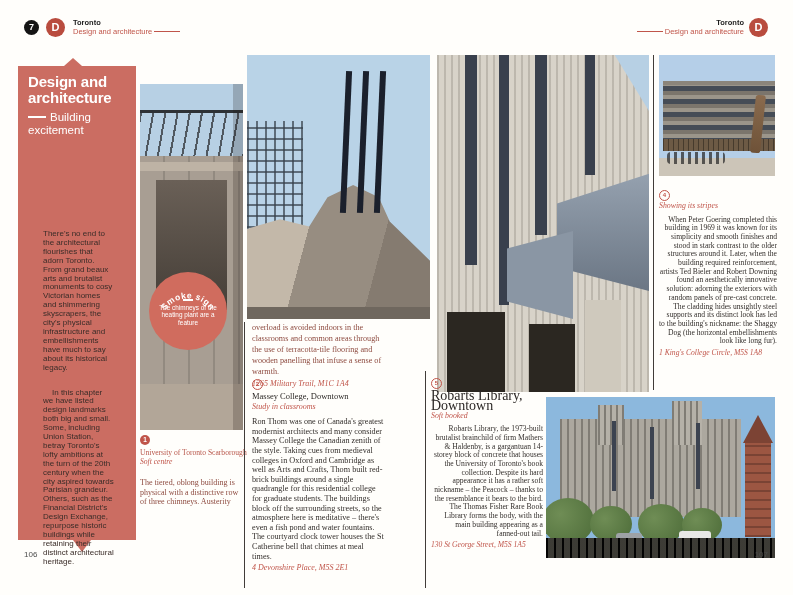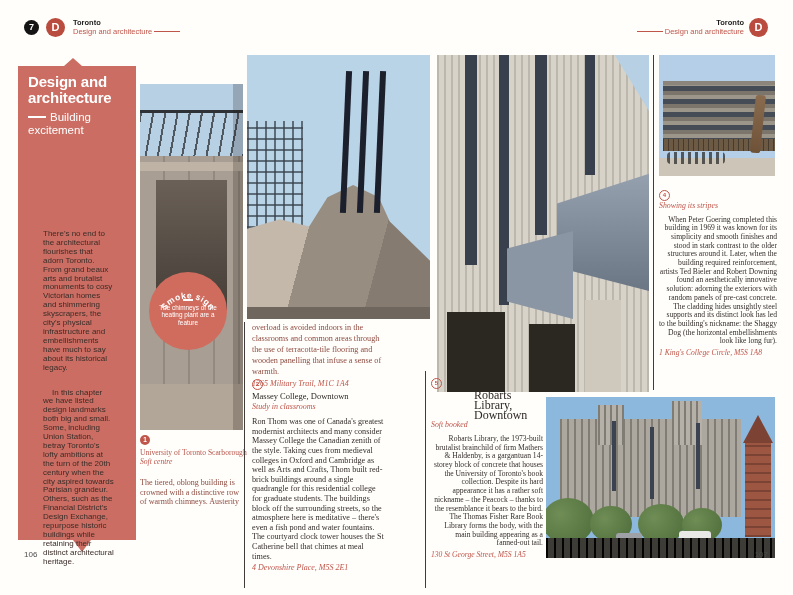--- a/index.html
+++ b/index.html
@@ -188,21 +188,21 @@
     <div class="sb-text">The chimneys of the heating plant are a feature</div>
   </div>
 
   <span class="abs num-filled" style="left:140px;top:435px;">1</span>
   <div class="abs" style="left:140px;top:448px;width:112px;">
     <div class="caption-title">University of Toronto Scarborough</div>
     <div class="caption-tag">Soft centre</div>
   </div>
 
   <div class="abs maroon-body" style="left:140px;top:478px;width:104px;">
-    <p>The tiered, oblong building is crowned with a distinctive row of warmth chimneys. Austerity</p>
+    <p>The tiered, oblong building is physical with a distinctive row of three chimneys. Austerity</p>
   </div>
 
   <div class="abs rule-v" style="left:244px;top:322px;height:266px;"></div>
 
   <div class="abs" style="left:252px;top:322px;width:130px;">
     <div class="maroon-body" style="font-size:8.2px;line-height:11px;">
         <p>overload is avoided indoors in the classrooms and common areas through the use of terracotta-tile flooring and wooden panelling that infuse a sense of warmth.</p>
       </div>
     <div class="addr">1265 Military Trail, M1C 1A4</div>
   </div>
@@ -247,21 +247,21 @@
     <div class="entry-body-sm">
         <p>When Peter Goering completed this building in 1969 it was known for its simplicity and smooth finishes and stood in stark contrast to the older structures around it. Later, when the building required reinforcement, artists Ted Bieler and Robert Downing found an aesthetically innovative solution: adorning the exteriors with random panels of pre-cast concrete. The cladding hides unsightly steel supports and its distinct look has led to the building's nickname: the Shaggy Dog (the horizontal embellishments look like long fur).</p>
       </div>
     <div class="addr-sm">1 King's College Circle, M5S 1A8</div>
   </div>
 
   <div class="abs rule-v" style="left:425px;top:371px;height:217px;"></div>
 
   <div class="abs" style="left:431px;top:371px;width:112px;">
     <span class="num-outline" style="display:inline-block;">5</span>
-    <h2 class="entry-title" style="font-size:12px;margin-left:43px;">Robarts Library, Downtown</h2>
+    <h2 class="entry-title" style="font-size:14px;">Robarts Library, Downtown</h2>
     <div class="entry-tag" style="font-size:7.8px;margin-bottom:5px;">Soft booked</div>
     <div class="entry-body-sm">
       <p>Robarts Library, the 1973-built brutalist brainchild of firm Mathers &amp; Haldenby, is a gargantuan 14-storey block of concrete that houses the University of Toronto's book collection. Despite its hard appearance it has a rather soft nickname – the Peacock – thanks to the resemblance it bears to the bird. The Thomas Fisher Rare Book Library forms the body, with the main building appearing as a fanned-out tail.</p>
     </div>
     <div class="addr-sm">130 St George Street, M5S 1A5</div>
   </div>
 
   <div class="abs photo photoE">
     <div class="pe-towers"></div>
     <div class="pe-tower" style="left:52px;top:8px;width:26px;height:40px;"></div>

